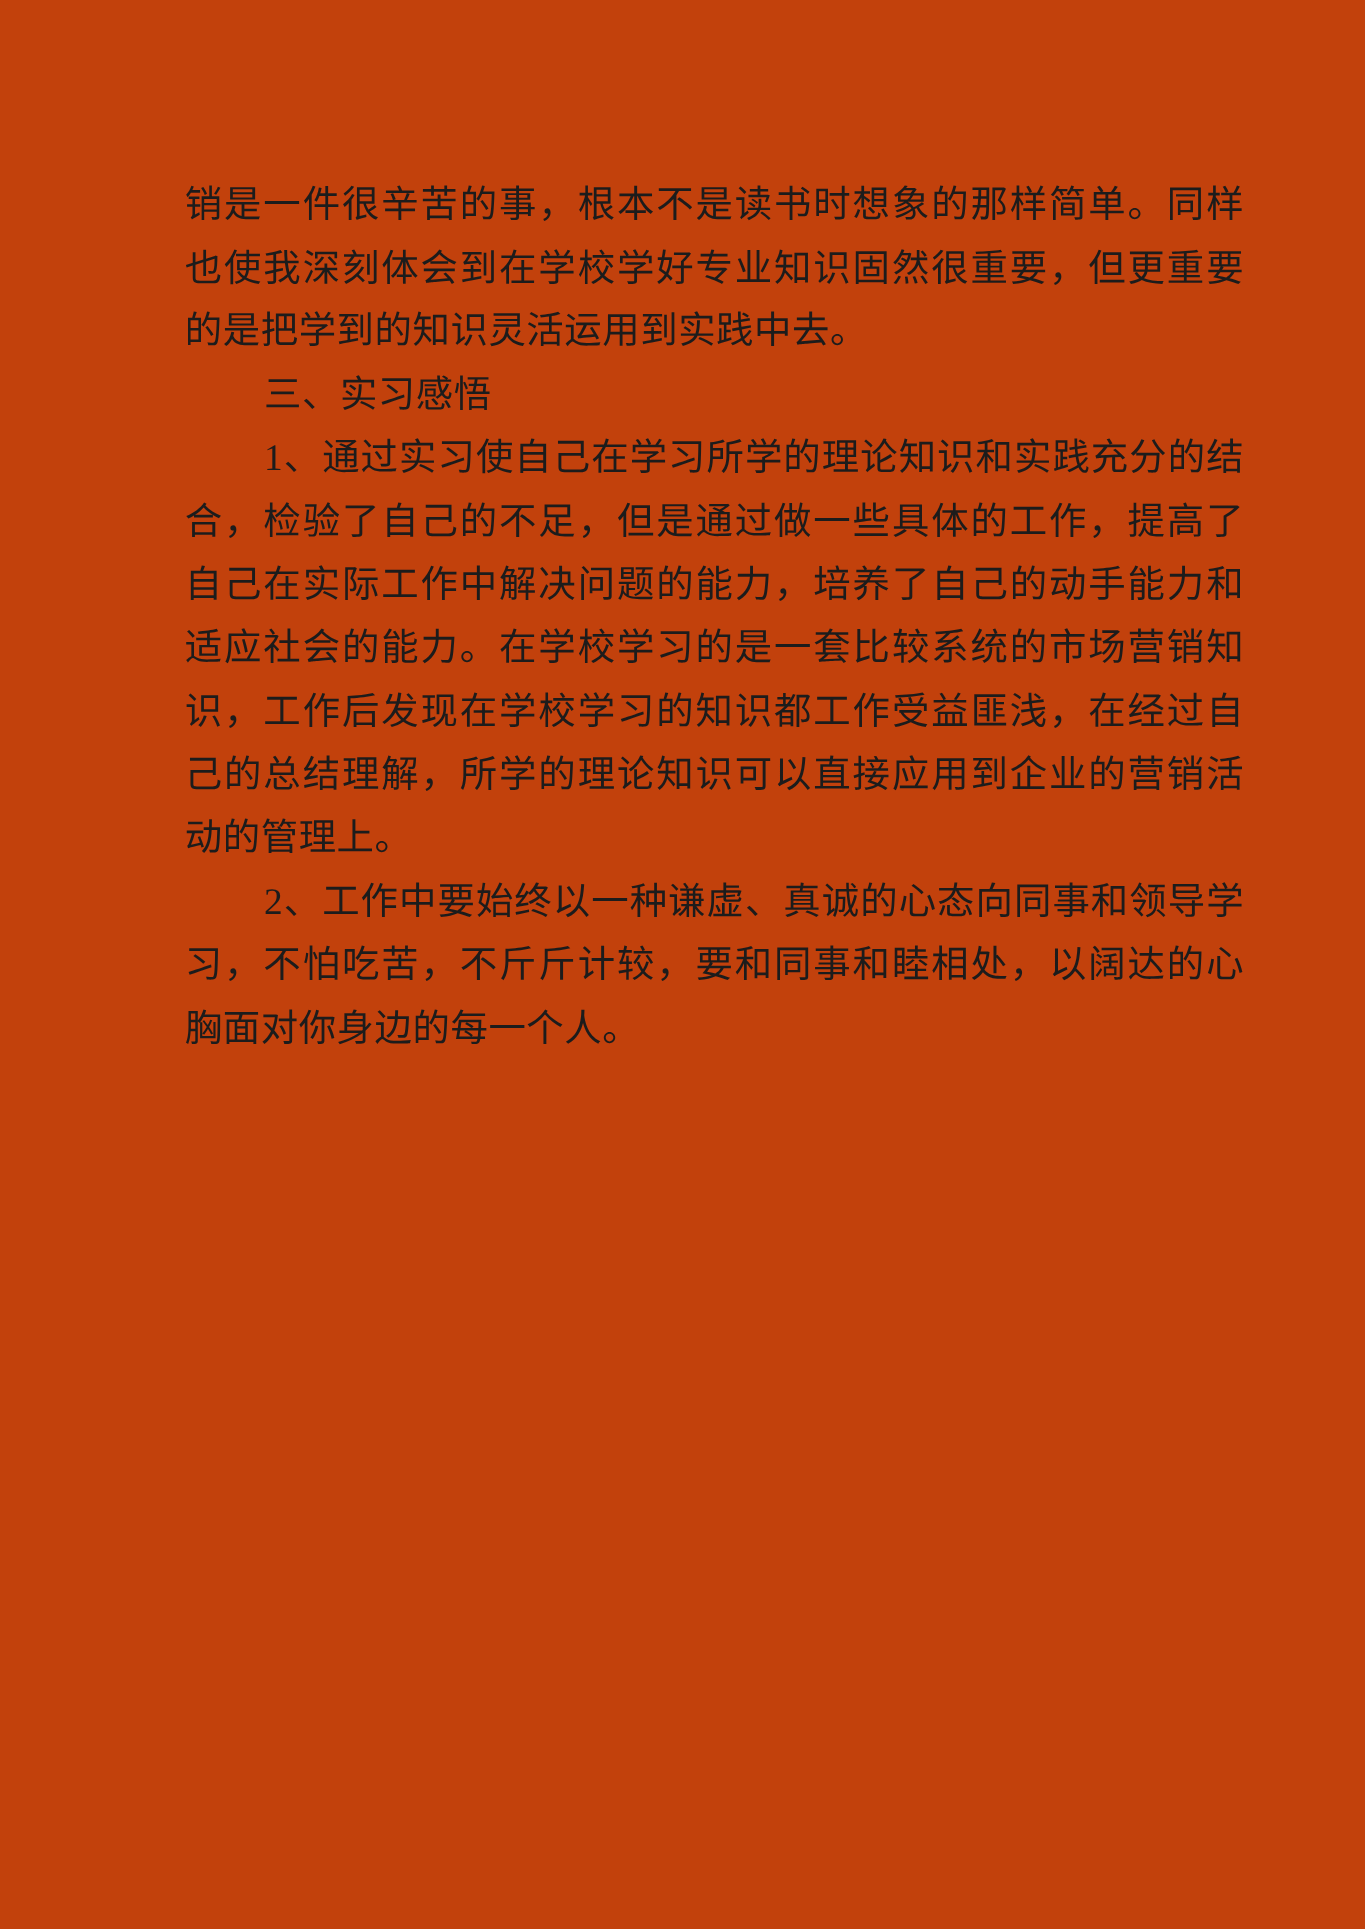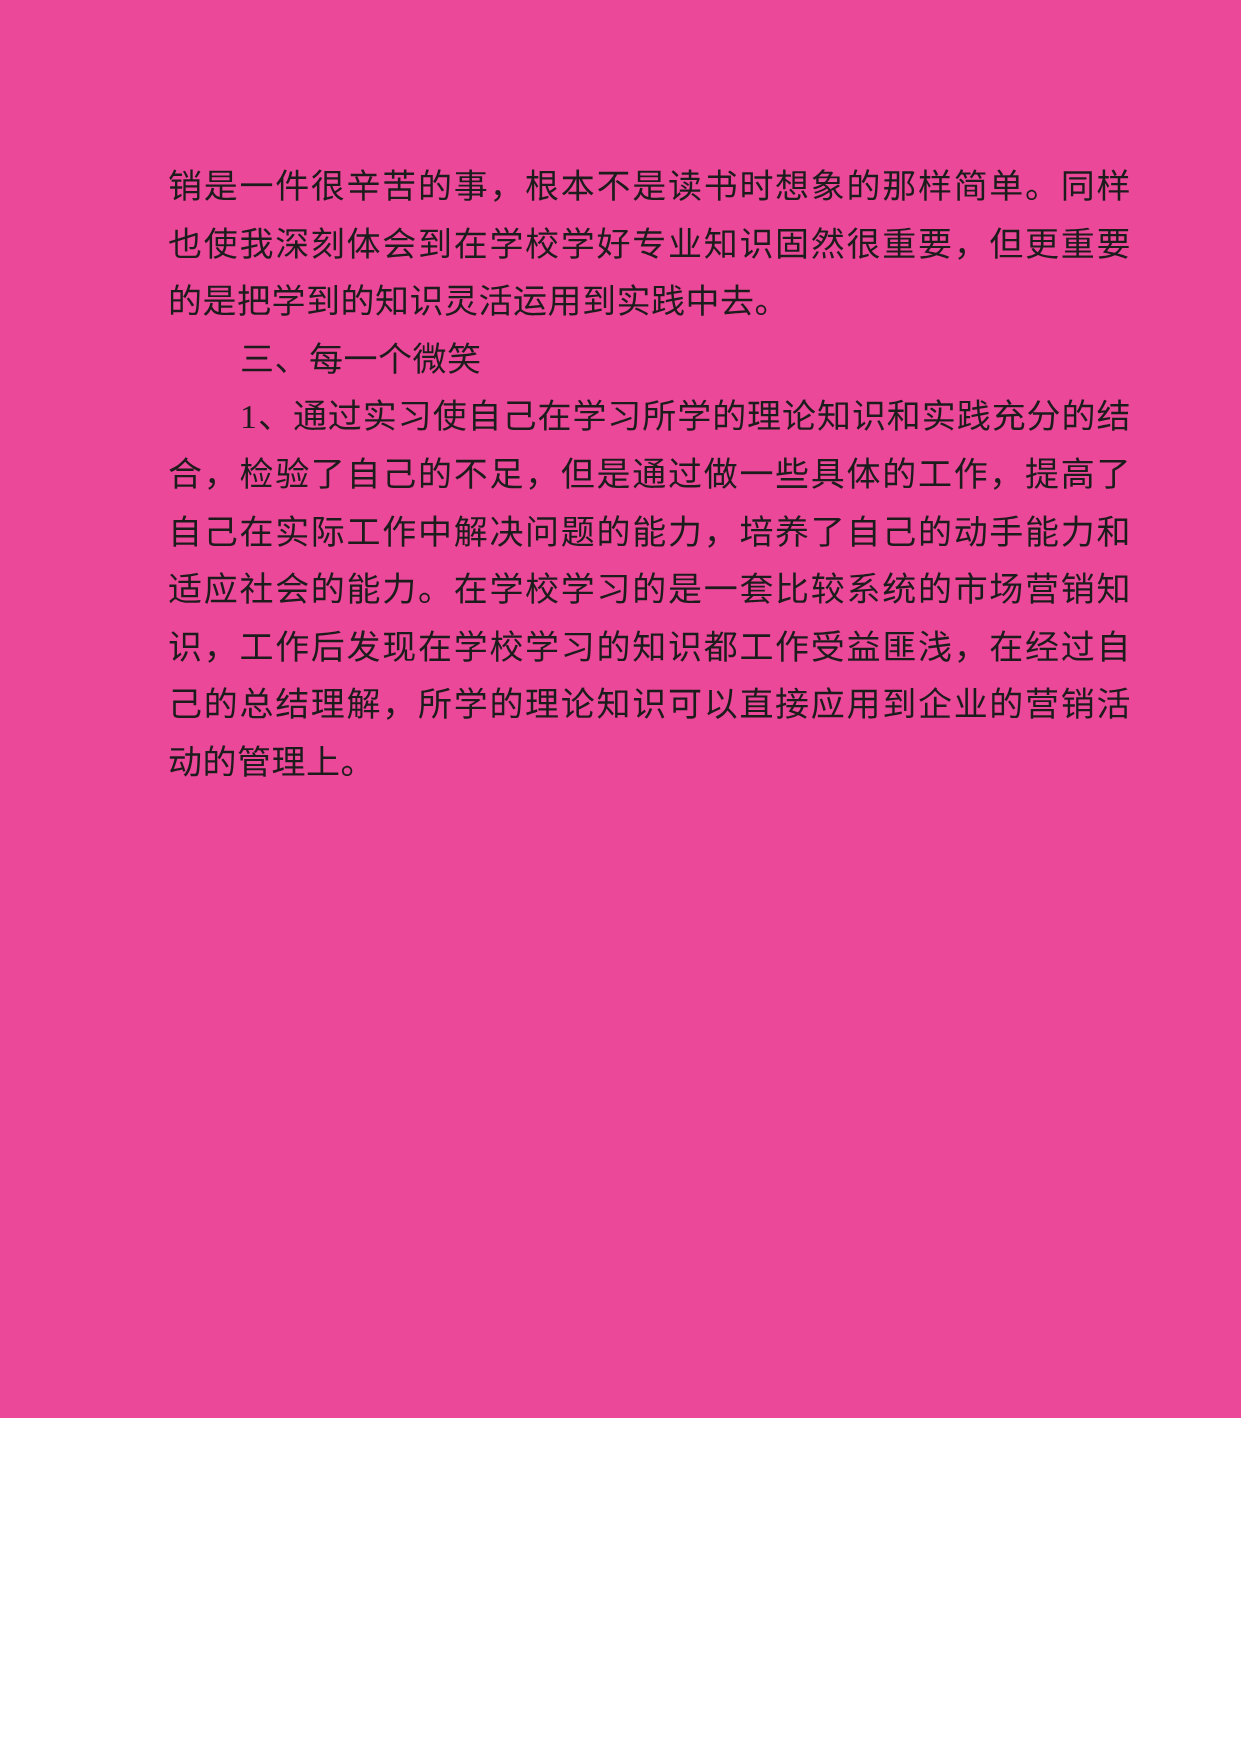--- a/index.html
+++ b/index.html
@@ -3,23 +3,23 @@
 <meta charset="utf-8">
 <style>
   html, body {
     margin: 0;
     padding: 0;
     background: #ffffff;
   }
   .page {
     position: relative;
     width: 1241px;
-    height: 1418px;
+    height: 1754px;
     box-sizing: border-box;
-    background: #ec4899;
+    background: #c2410c;
     padding: 158px 110px 0 168px;
     overflow: hidden;
   }
   .doc-text {
     font-family: "Liberation Serif", "DejaVu Serif", serif;
     font-size: 34px;
     line-height: 57.6px;
     color: #1c1c1c;
     text-align: justify;
     text-justify: inter-character;
@@ -32,16 +32,17 @@
   .doc-text p.indent {
     text-indent: 72px;
   }
 </style>
 </head>
 <body>
 
 <div class="page">
   <div class="doc-text">
     <p>销是一件很辛苦的事，根本不是读书时想象的那样简单。同样也使我深刻体会到在学校学好专业知识固然很重要，但更重要的是把学到的知识灵活运用到实践中去。</p>
-    <p class="indent">三、每一个微笑</p>
+    <p class="indent">三、实习感悟</p>
     <p class="indent">1、通过实习使自己在学习所学的理论知识和实践充分的结合，检验了自己的不足，但是通过做一些具体的工作，提高了自己在实际工作中解决问题的能力，培养了自己的动手能力和适应社会的能力。在学校学习的是一套比较系统的市场营销知识，工作后发现在学校学习的知识都工作受益匪浅，在经过自己的总结理解，所学的理论知识可以直接应用到企业的营销活动的管理上。</p>
+    <p class="indent">2、工作中要始终以一种谦虚、真诚的心态向同事和领导学习，不怕吃苦，不斤斤计较，要和同事和睦相处，以阔达的心胸面对你身边的每一个人。</p>
   </div>
 </div>
 
 </body></html>

